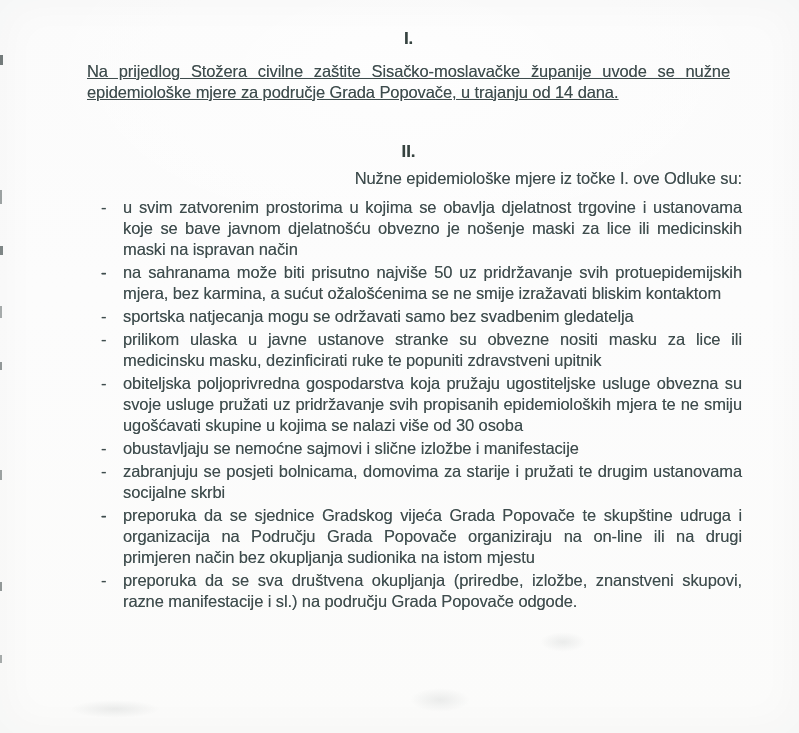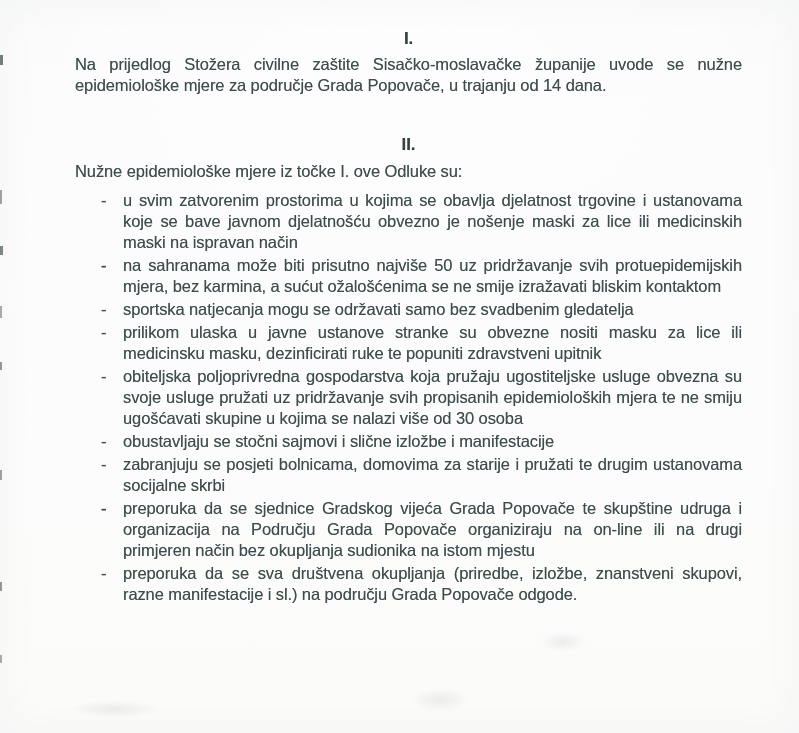--- a/index.html
+++ b/index.html
@@ -34,26 +34,27 @@
     text-align: center;
     font-weight: 700;
     font-size: 17px;
     color: #35423f;
     margin: 0 0 5px 0;
   }
   .heading.h2 {
     margin: 38px 0 6px 0;
   }
   .para {
-    margin: 0;
+    margin: 12px;
     text-align: justify;
+    text-decoration: underline;
   }
   .intro {
     margin: 0 0 8px 0;
-    text-align: left;
+    text-align: right;
   }
   .list {
     margin: 0;
   }
   .list-item {
     position: relative;
     padding-left: 48px;
     margin-bottom: 2px;
     text-align: justify;
   }
@@ -126,21 +127,21 @@
           <span class="item-text">prilikom ulaska u javne ustanove stranke su obvezne nositi masku za lice ili medicinsku masku, dezinficirati ruke te popuniti zdravstveni upitnik</span>
         </div>
 
         <div class="list-item">
           <span class="dash">-</span>
           <span class="item-text">obiteljska poljoprivredna gospodarstva koja pružaju ugostiteljske usluge obvezna su svoje usluge pružati uz pridržavanje svih propisanih epidemioloških mjera te ne smiju ugošćavati skupine u kojima se nalazi više od 30 osoba</span>
         </div>
 
         <div class="list-item">
           <span class="dash">-</span>
-          <span class="item-text">obustavljaju se stočni sajmovi i slične izložbe i manifestacije</span>
+          <span class="item-text">obustavljaju se nemoćne sajmovi i slične izložbe i manifestacije</span>
         </div>
 
         <div class="list-item">
           <span class="dash">-</span>
           <span class="item-text">zabranjuju se posjeti bolnicama, domovima za starije i pružati te drugim ustanovama socijalne skrbi</span>
         </div>
 
         <div class="list-item">
           <span class="dash">-</span>
         </div>

